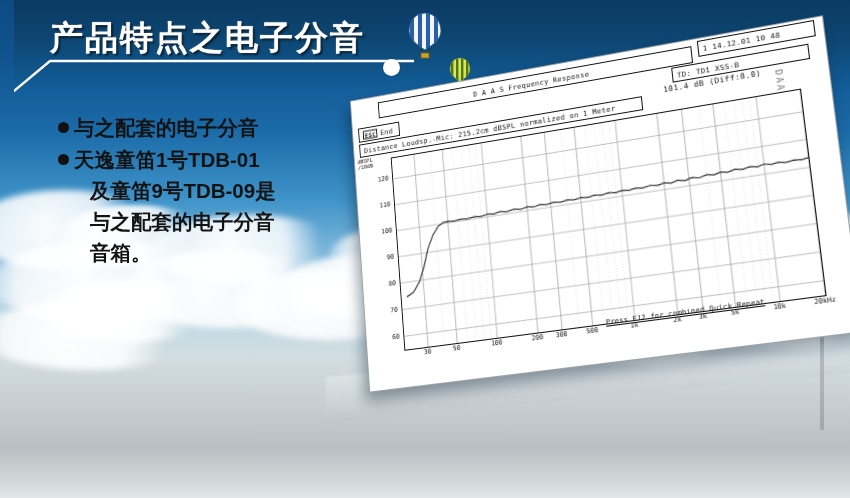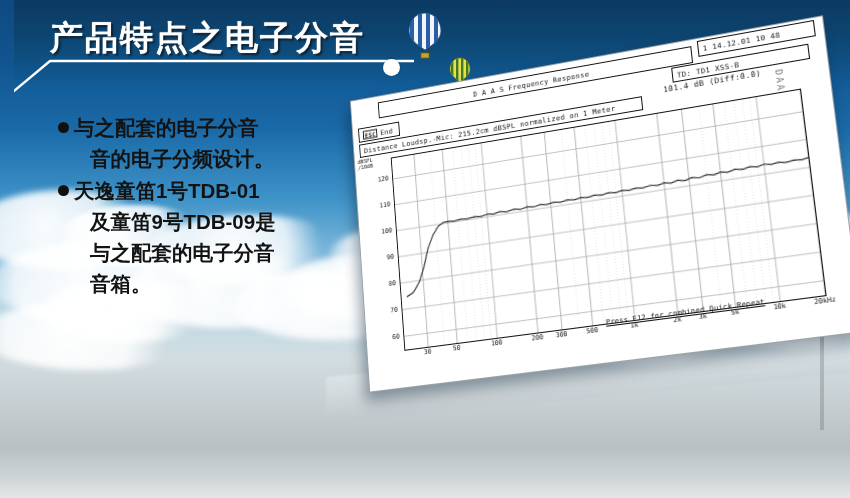--- a/index.html
+++ b/index.html
@@ -207,21 +207,20 @@
     <path d="M11 1 C17.5 1 21 6.5 21 12.5 C21 17.5 16 21.5 11 25 C6 21.5 1 17.5 1 12.5 C1 6.5 4.5 1 11 1 Z" fill="none" stroke="#6b7a1e" stroke-width=".6"></path>
     <rect x="8.5" y="26" width="5" height="3.4" fill="#b89421" stroke="#6d5410" stroke-width=".5"></rect>
   </svg>
 </div>
 
 <div id="bullets">
     <div class="bl">
       <div class="dot"></div>
       <div class="btxt">
         <span class="ln">与之配套的电子分音</span>
-        <span class="ln indent">音的电子分频设计。</span>
       </div>
     </div>
     <div class="bl">
       <div class="dot"></div>
       <div class="btxt">
         <span class="ln">天逸童笛1号TDB-01</span>
         <span class="ln indent">及童笛9号TDB-09是</span>
         <span class="ln indent">与之配套的电子分音</span>
         <span class="ln indent">音箱。</span>
       </div>

